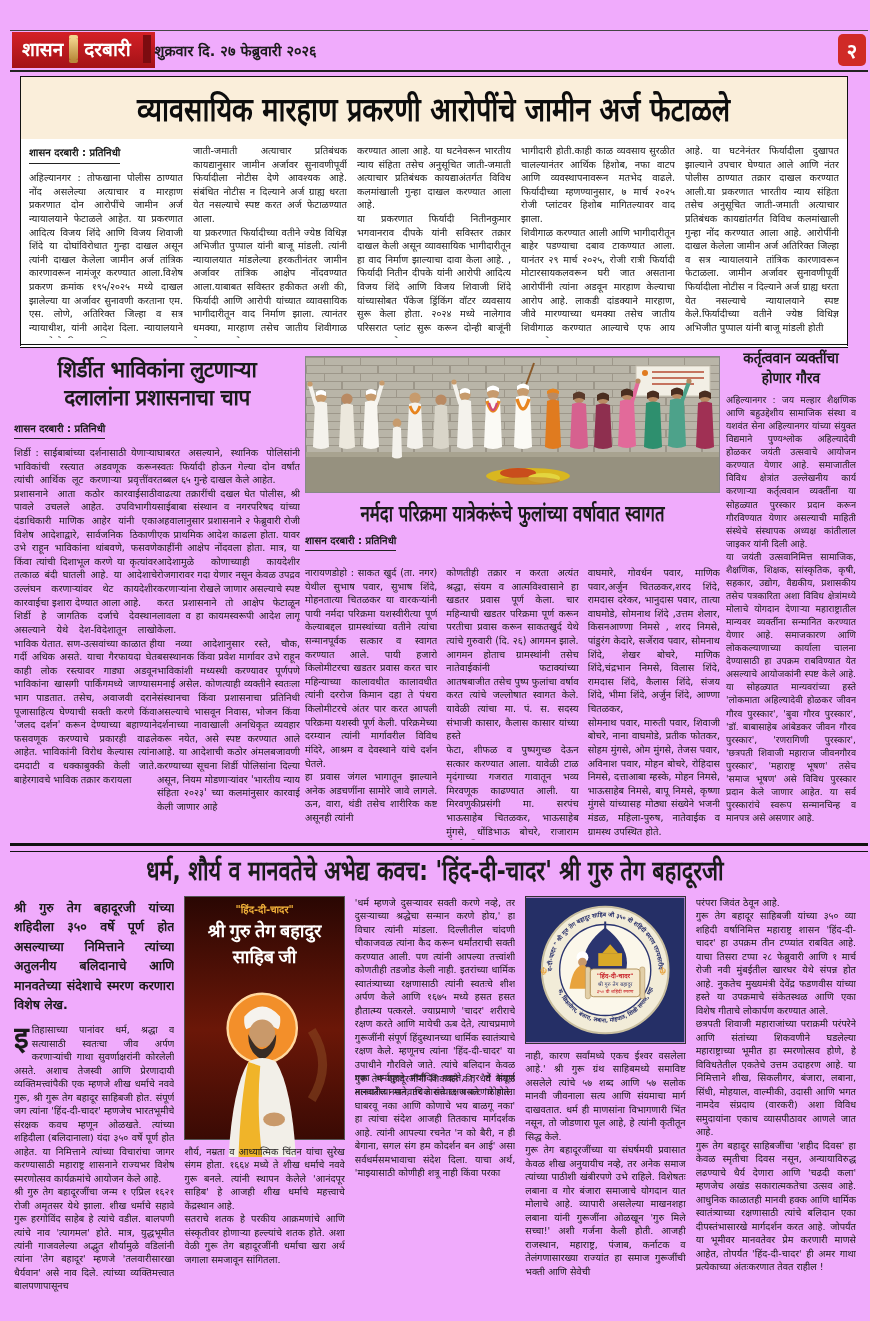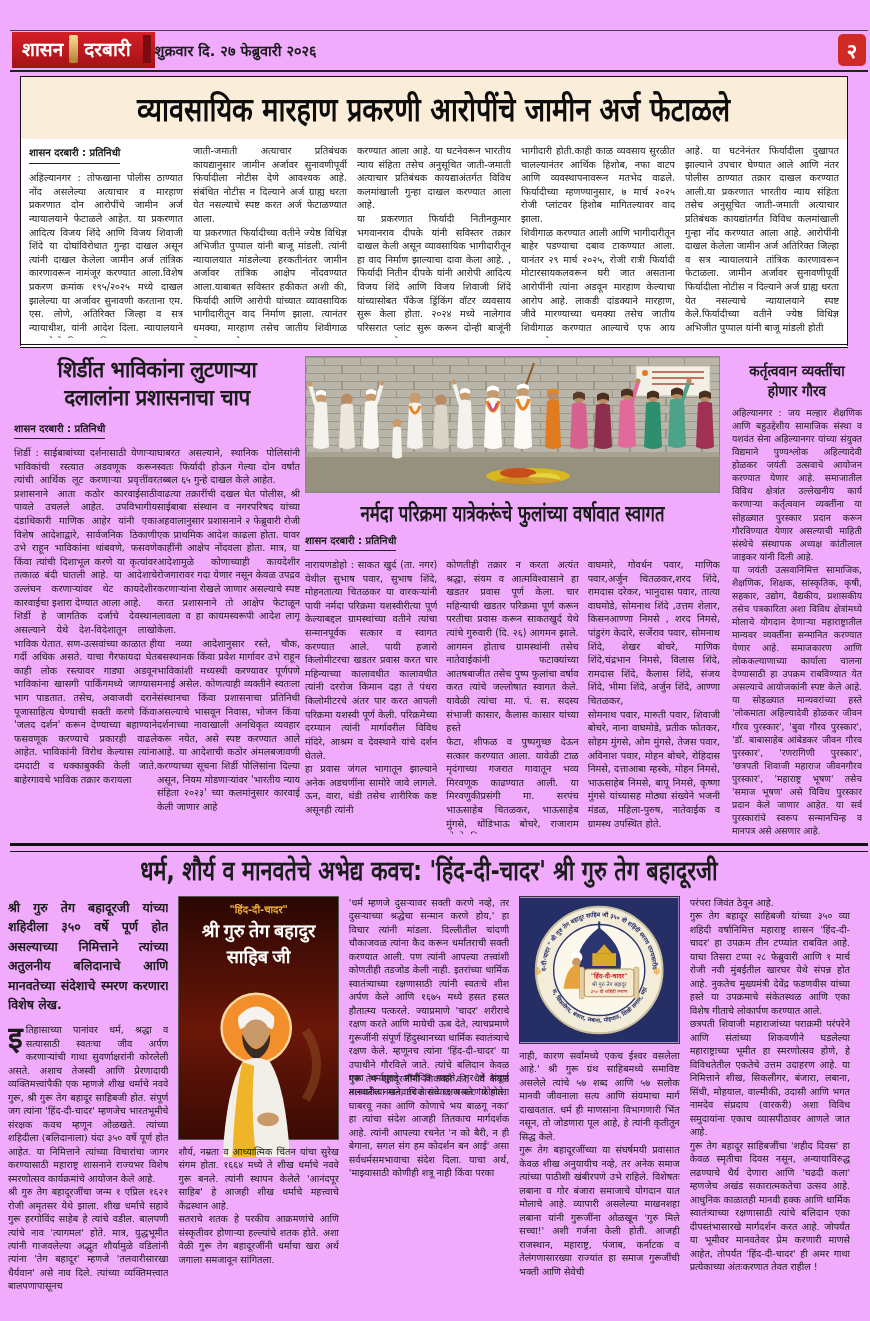--- a/index.html
+++ b/index.html
@@ -32,28 +32,28 @@
   
   .shirdi{position:absolute;left:14px;top:354px;width:286px;height:486px;overflow:hidden;}
   .shirdi h2{margin:2px 0 6px;font-size:22px;line-height:1.25;text-align:center;font-weight:bold;
              letter-spacing:-0.5px;transform:scaleX(.94);}
   .two-cols{display:flex;height:368px;overflow:hidden;}
   .photo-block{position:absolute;left:305px;top:356px;width:415px;height:484px;overflow:hidden;}
   .photo-frame{width:415px;height:137px;border:1px solid #888;box-sizing:border-box;}
   .photo-frame svg{display:block;}
   .narmada-head{margin:4px 0 2px;overflow:hidden;}
   .narmada-head h2{margin:0;font-size:22px;font-weight:bold;white-space:nowrap;text-align:center;transform:scaleX(.76);}
-  .three-cols{display:flex;gap:9px;height:276px;overflow:hidden;}
-  .gaurav{position:absolute;left:726px;top:362px;width:130px;height:486px;overflow:hidden;margin-left:6px;}
+  .three-cols{display:flex;gap:9px;height:276px;overflow:hidden;margin-top:8px;}
+  .gaurav{position:absolute;left:726px;top:349px;width:130px;height:486px;overflow:hidden;}
   .gaurav h3{margin:0 0 5px;font-size:15px;line-height:1.3;text-align:center;font-weight:bold;transform:scaleX(.9);}
   .gaurav .body-text{font-size:9.2px;line-height:1.42;text-align:justify;height:430px;overflow:hidden;}
   .midrule{position:absolute;left:10px;right:10px;top:843px;height:5px;border-top:3px solid #111;border-bottom:1px solid #111;}
 
   
-  .guru{position:absolute;left:8px;top:851px;width:842px;height:464px;overflow:hidden;}
+  .guru{position:absolute;left:14px;top:851px;width:842px;height:464px;overflow:hidden;}
   .guru-headline{overflow:hidden;}
   .guru-headline h1{margin:0 0 8px;font-size:27px;font-weight:bold;white-space:nowrap;text-align:center;transform:scaleX(.8);}
   .guru-cols{display:flex;gap:10px;height:420px;overflow:hidden;}
   .gcol{flex:1;font-size:9.5px;line-height:1.42;text-align:justify;overflow:hidden;}
   .intro{font-weight:bold;font-size:12.5px;line-height:1.55;margin:2px 0 9px;text-align:justify;}
   .dropcap{float:left;font-size:30px;line-height:.85;font-weight:bold;padding:2px 3px 0 0;}
   .portrait{width:100%;height:244px;background:linear-gradient(#2a0703,#6b1708 55%,#3a0a04);
             border:1px solid #555;box-sizing:border-box;margin-bottom:5px;}
   .portrait-title{text-align:center;padding-top:6px;}
   .portrait-title .t1{color:#f2b23a;font-size:10px;font-weight:bold;}

